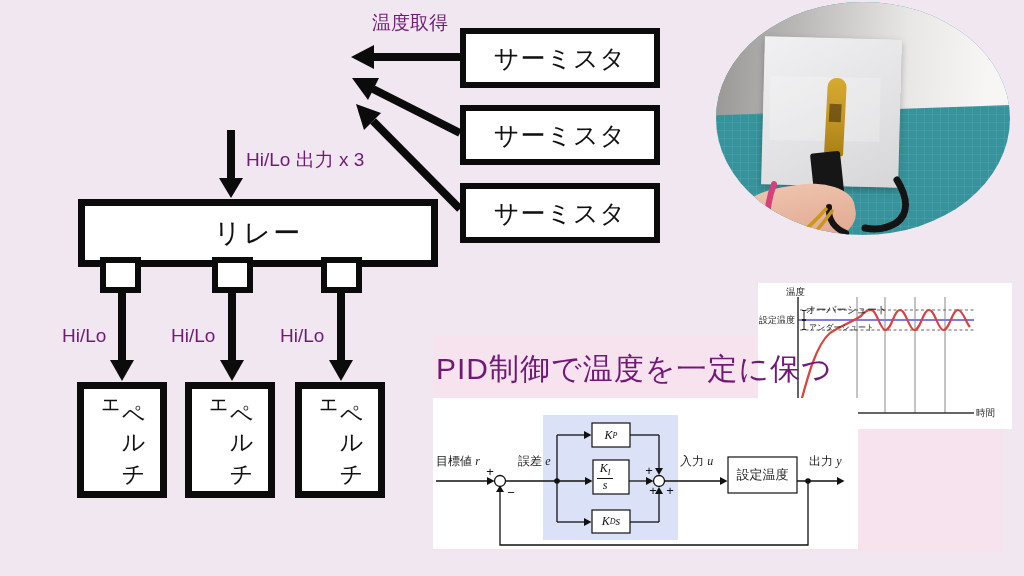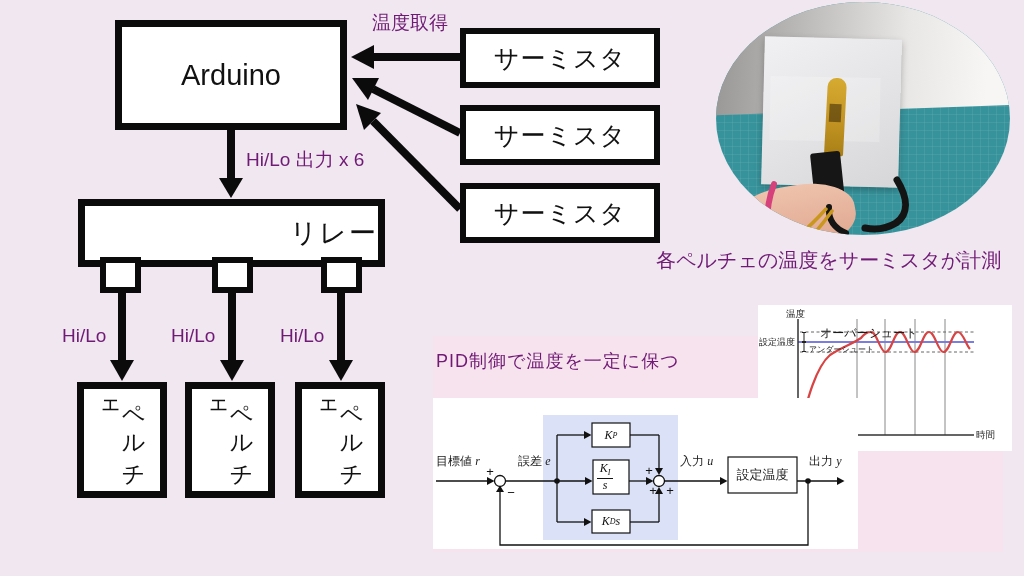--- a/index.html
+++ b/index.html
@@ -61,25 +61,22 @@
 
       <line x1="460" y1="57" x2="374" y2="57"></line>
         <polygon points="374,45 374,69 351,57" stroke="none"></polygon>
       <line x1="460" y1="133" x2="373" y2="89"></line>
         <polygon points="352,78 379,78 368,100" stroke="none"></polygon>
       <line x1="460" y1="209" x2="373" y2="121"></line>
         <polygon points="356,104 381,113 364,130" stroke="none"></polygon>
     </g>
   </svg>
 
-  <div class="fc-box" style="left:115px;top:20px;width:232px;height:110px;font-size:29px;">
-    <span>Arduino</span>
-  </div>
-
-  <div class="fc-box" style="left:78px;top:199px;width:307px;height:68px;font-size:27px;letter-spacing:2px;justify-content:flex-end;">
+
+  <div class="fc-box" style="left:78px;top:199px;width:360px;height:68px;font-size:27px;letter-spacing:2px;">
     <span>リレー</span>
   </div>
 
   <div class="fc-box thin" style="left:100px;top:257px;width:41px;height:36px;"></div>
   <div class="fc-box thin" style="left:212px;top:257px;width:41px;height:36px;"></div>
   <div class="fc-box thin" style="left:321px;top:257px;width:41px;height:36px;"></div>
 
   <div class="fc-box" style="left:77px;top:382px;width:90px;height:116px;">
     <span class="vtext">ペルチェ</span>
   </div>
@@ -94,21 +91,21 @@
     <span>サーミスタ</span>
   </div>
   <div class="fc-box thin" style="left:460px;top:105px;width:200px;height:60px;font-size:25px;letter-spacing:1px;">
     <span>サーミスタ</span>
   </div>
   <div class="fc-box thin" style="left:460px;top:183px;width:200px;height:60px;font-size:25px;letter-spacing:1px;">
     <span>サーミスタ</span>
   </div>
 
   <div class="lbl" style="left:372px;top:10px;font-size:19px;">温度取得</div>
-  <div class="lbl" style="left:246px;top:147px;font-size:19px;">Hi/Lo 出力 x 6</div>
+  <div class="lbl" style="left:246px;top:147px;font-size:19px;">Hi/Lo 出力 x 3</div>
   <div class="lbl" style="left:62px;top:325px;font-size:19px;">Hi/Lo</div>
   <div class="lbl" style="left:171px;top:325px;font-size:19px;">Hi/Lo</div>
   <div class="lbl" style="left:280px;top:325px;font-size:19px;">Hi/Lo</div>
 
   <div class="photo">
     <div class="band"></div>
     <div class="psquare"></div>
     <div class="ptape"></div>
     <div class="ptherm">
         <div class="tlabel"></div>
@@ -116,46 +113,45 @@
     <div class="pconn"></div>
     <div class="pfinger"></div>
     <svg style="left:0;top:0;" width="294" height="233" viewBox="0 0 294 233">
       <path d="M181,178 C192,196 193,212 180,221 C170,227 159,228 149,226" fill="none" stroke="#141414" stroke-width="7" stroke-linecap="round"></path>
       <path d="M113,205 C112,218 118,226 130,231" fill="none" stroke="#141414" stroke-width="6" stroke-linecap="round"></path>
       <path d="M110,207 C100,218 92,226 84,232" fill="none" stroke="#c9961e" stroke-width="3.5" stroke-linecap="round"></path>
       <path d="M116,209 C108,220 102,228 96,233" fill="none" stroke="#c9961e" stroke-width="3.5" stroke-linecap="round"></path>
       <path d="M58,182 C52,198 50,214 51,231" fill="none" stroke="#d6417c" stroke-width="6" stroke-linecap="round"></path>
     </svg>
   </div>
-  <div class="lbl" style="left:656px;top:247px;font-size:20px;">各ペルチェの温度をサーミスタが計測</div>
-
-  <div class="panel" style="left:758px;top:283px;width:254px;height:146px;margin-top:22px;">
+
+  <div class="panel" style="left:758px;top:283px;width:254px;height:146px;">
     <svg width="254" height="146" viewBox="0 0 254 146" style="position:absolute;left:0;top:0;">
       <line x1="99" y1="14" x2="99" y2="130" stroke="#888" stroke-width="1"></line>
       <line x1="127" y1="14" x2="127" y2="130" stroke="#888" stroke-width="1"></line>
       <line x1="157" y1="14" x2="157" y2="130" stroke="#888" stroke-width="1"></line>
       <line x1="187" y1="14" x2="187" y2="130" stroke="#888" stroke-width="1"></line>
       <line x1="42" y1="27" x2="216" y2="27" stroke="#666" stroke-width="1" stroke-dasharray="3,2.5"></line>
       <line x1="42" y1="47" x2="216" y2="47" stroke="#666" stroke-width="1" stroke-dasharray="3,2.5"></line>
       <line x1="40" y1="37" x2="216" y2="37" stroke="#7b7de0" stroke-width="1.8"></line>
       <path d="M40,14 L40,130 L216,130" fill="none" stroke="#333" stroke-width="1.5"></path>
       <path d="M44,27.5 H48 M46,27.5 V36.5 M44,36.5 H48 M44,37.5 H48 M46,37.5 V46.5 M44,46.5 H48" stroke="#222" stroke-width="1" fill="none"></path>
       <path d="M40,130 C50,92 58,62 72,50 C82,43 96,38 103,33 C106,29 110,27 113,27
                C119,27 122,47 127.5,47 C133.5,47 136,27 142,27 C148,27 151,47 156.5,47
                C162.5,47 165,27 171,27 C177,27 180,47 185.5,47 C191.5,47 194,27 200,27
                C205,27 208,40 212,44" fill="none" stroke="#d84343" stroke-width="2.2"></path>
     </svg>
     <div class="pid-lbl" style="left:28px;top:3px;font-size:9.5px;">温度</div>
     <div class="pid-lbl" style="left:218px;top:124px;font-size:9.5px;text-align:right;">時間</div>
     <div class="pid-lbl" style="left:1px;top:31px;font-size:9px;">設定温度</div>
-    <div class="pid-lbl" style="left:62px;top:20px;font-size:12px;">オーバーシュート</div>
+    <div class="pid-lbl" style="left:48px;top:20px;font-size:10px;">オーバーシュート</div>
     <div class="pid-lbl" style="left:51px;top:38.5px;font-size:8px;">アンダーシュート</div>
   </div>
 
-  <div class="lbl" style="left:436px;top:349px;font-size:18px;letter-spacing:1px;">PID制御で温度を一定に保つ</div>
+  <div class="lbl" style="left:436px;top:349px;font-size:30px;letter-spacing:1px;">PID制御で温度を一定に保つ</div>
 
   <div class="panel" style="left:433px;top:398px;width:425px;height:151px;">
     <svg width="425" height="151" viewBox="0 0 425 151" style="position:absolute;left:0;top:0;">
       <rect x="110" y="17" width="135" height="125" fill="#dbe2f7"></rect>
       <g stroke="#111" stroke-width="1.3" fill="none">
         <line x1="3" y1="83" x2="54" y2="83"></line>
         <line x1="72.5" y1="83" x2="152" y2="83"></line>
         <line x1="124" y1="37" x2="124" y2="124"></line>
         <line x1="124" y1="37" x2="151" y2="37"></line>
         <line x1="124" y1="124" x2="151" y2="124"></line>

